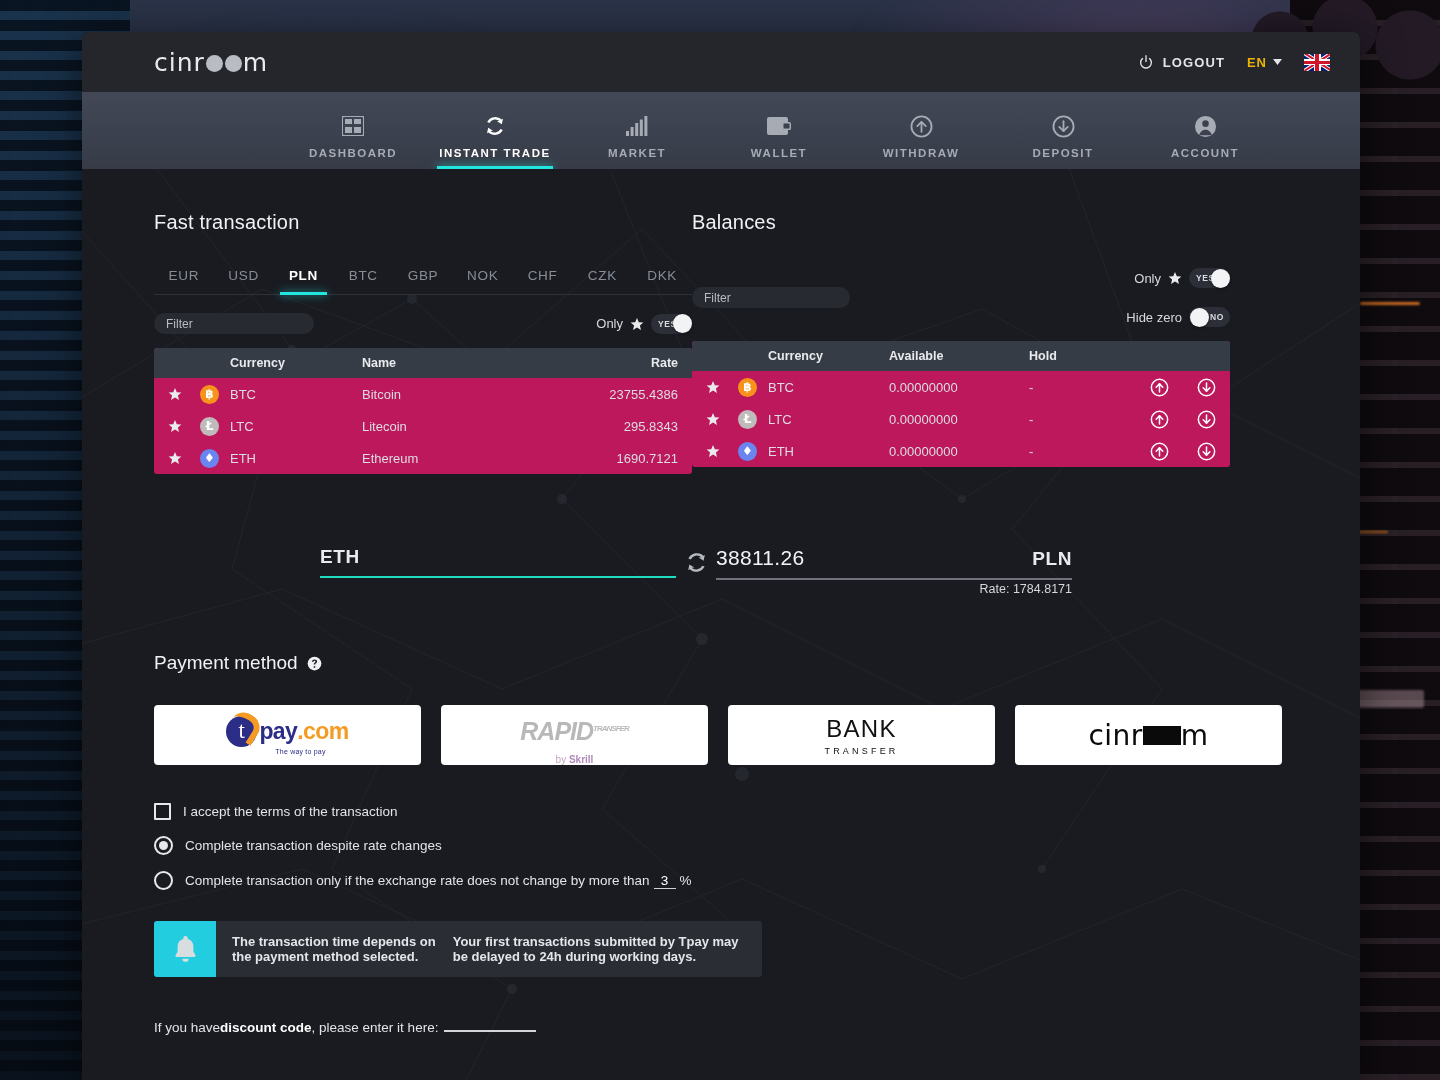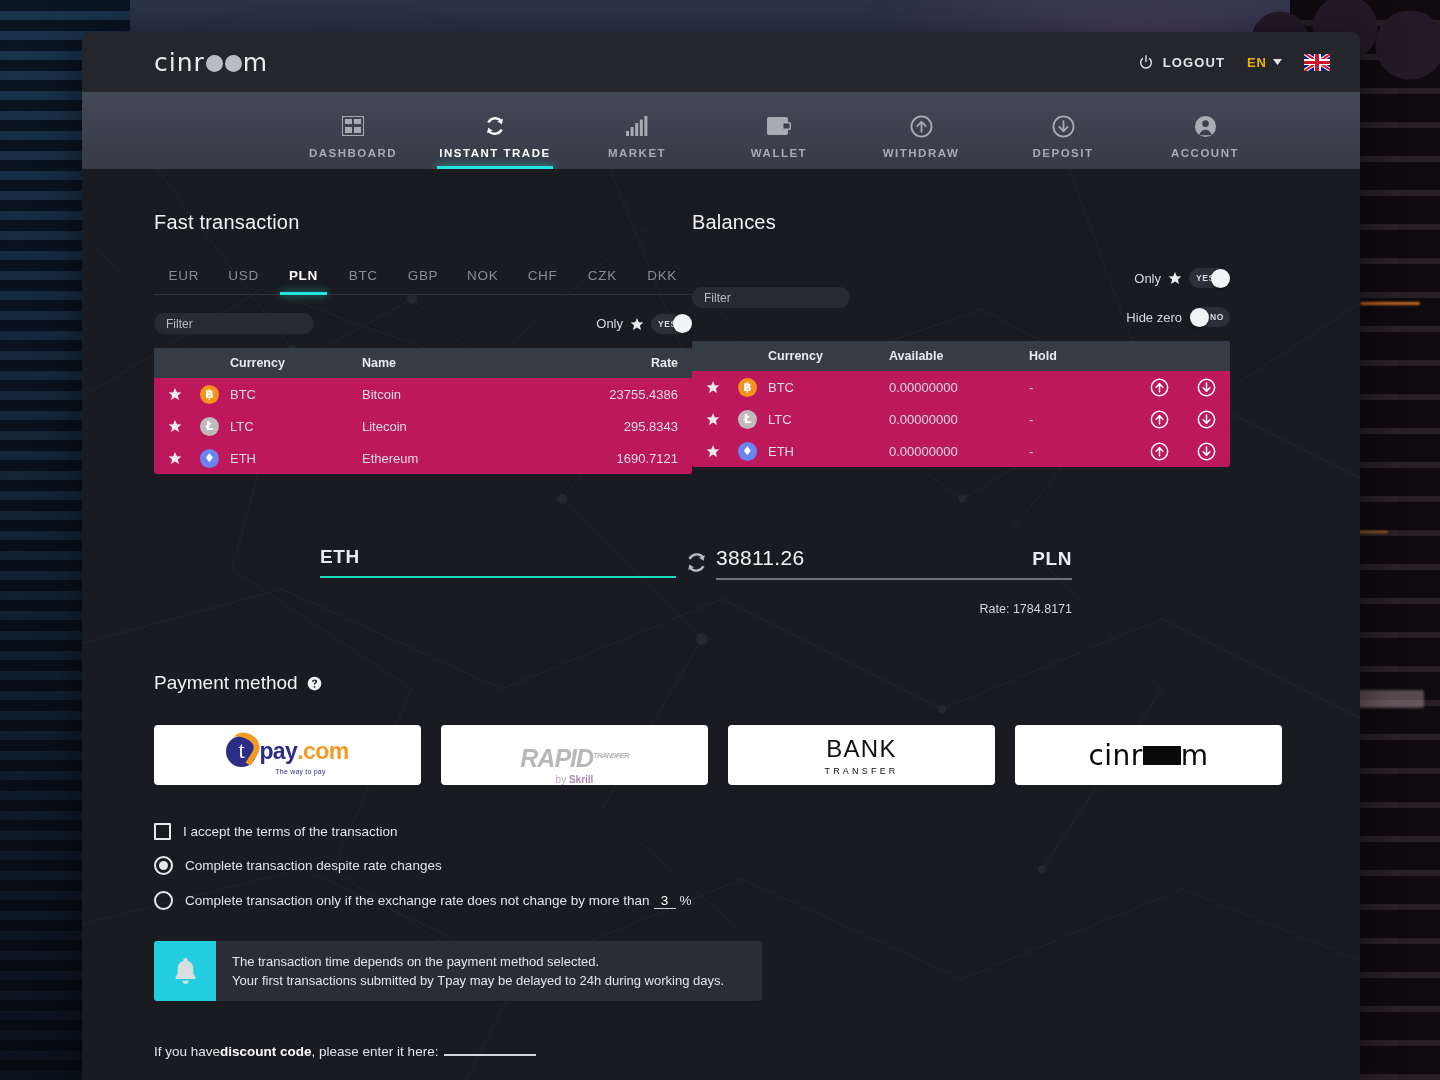--- a/index.html
+++ b/index.html
@@ -315,21 +315,21 @@
   }
   .caretbar {
     display: inline-block; width: 1px; height: 18px;
     background: #f2f3f5; margin-left: 1px; position: relative; top: 2px;
   }
   .xcur { font-size: 19px; color: #e8eaed; font-weight: 700; letter-spacing: .6px; }
   .xline { height: 2px; margin-top: 8px; }
   .xline.active { background: #1ddcc0; }
   .xline.plain { background: #6f727a; }
   .xrate {
-    margin-top: 22px; text-align: right;
+    margin-top: 2px; text-align: right;
     font-size: 12.5px; color: #d6d8dd;
   }
   .swapbtn {
     width: 40px; display: flex; justify-content: center;
     margin-top: 4px; cursor: pointer;
   }
 
   
   .pay-wrap { margin-top: 56px; }
   .pay-title {
@@ -373,21 +373,21 @@
   .tpay-sub { font-size: 7px; color: #2b2d87; letter-spacing: .2px; margin-top: 1px; margin-left: 26px; }
 
   
   .rapid { display: flex; flex-direction: column; align-items: center; opacity: .62; }
   .rapid-main {
     font-size: 25px; font-weight: 700; font-style: italic;
     color: #8d8d8d; letter-spacing: -1px;
     font-family: "Liberation Sans", sans-serif;
   }
   .rapid-sup { font-size: 8px; font-style: italic; color: #8d8d8d; vertical-align: super; }
-  .rapid-sub { font-size: 10px; color: #9a6f9c; margin-top: 1px; }
+  .rapid-sub { font-size: 10px; color: #9a6f9c; margin-top: 8px; }
   .rapid-sub b { color: #7d3c8e; }
 
   
   .bank { display: flex; flex-direction: column; align-items: center; }
   .bank-main { font-size: 24px; color: #111; letter-spacing: 1.3px; font-weight: 400; font-family: "Liberation Sans", sans-serif; }
   .bank-sub { font-size: 9px; color: #111; letter-spacing: 3.2px; margin-top: 3px; }
 
   
   .cr-logo {
     display: flex; align-items: center;
@@ -427,22 +427,23 @@
     width: 608px; border-radius: 3px; overflow: hidden;
     background: #2a2d34;
   }
   .notice-ico {
     width: 62px; background: #23cde0;
     display: flex; align-items: center; justify-content: center;
     flex: none;
   }
   .bell { width: 27px; height: 30px; display: block; }
   .notice-body {
-    padding: 13px 16px; display: flex; flex-direction: column; gap: 4px;
+    padding: 13px 16px; display: flex; gap: 4px;
     justify-content: center;
+    font-weight: bold;
   }
   .notice-line { font-size: 13px; color: #e4e6ea; }
 
   
   .discount {
     margin-top: 39px; display: flex; align-items: baseline;
     font-size: 13.5px; color: #e2e4e8;
   }
   .discount b { color: #ffffff; font-weight: 700; }
   .disc-input {

